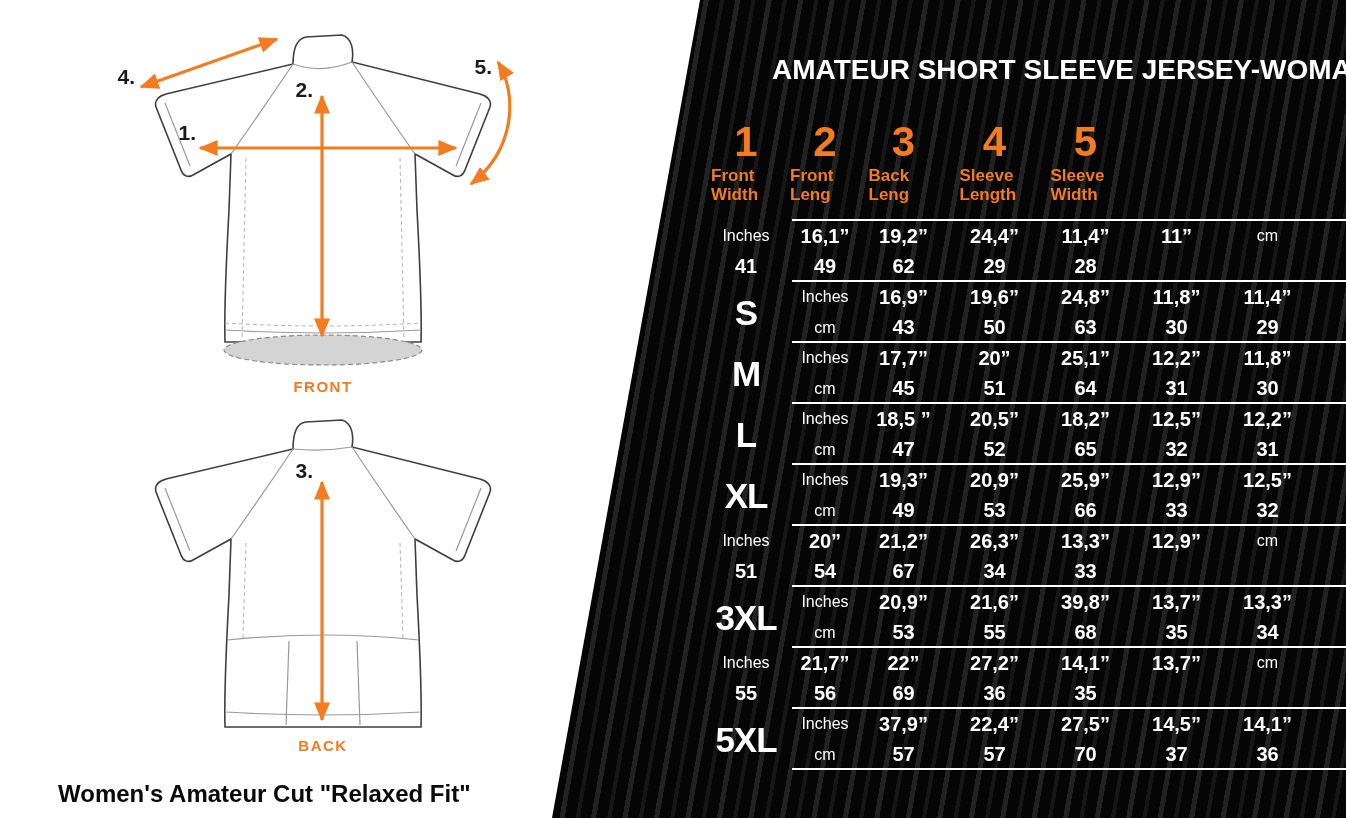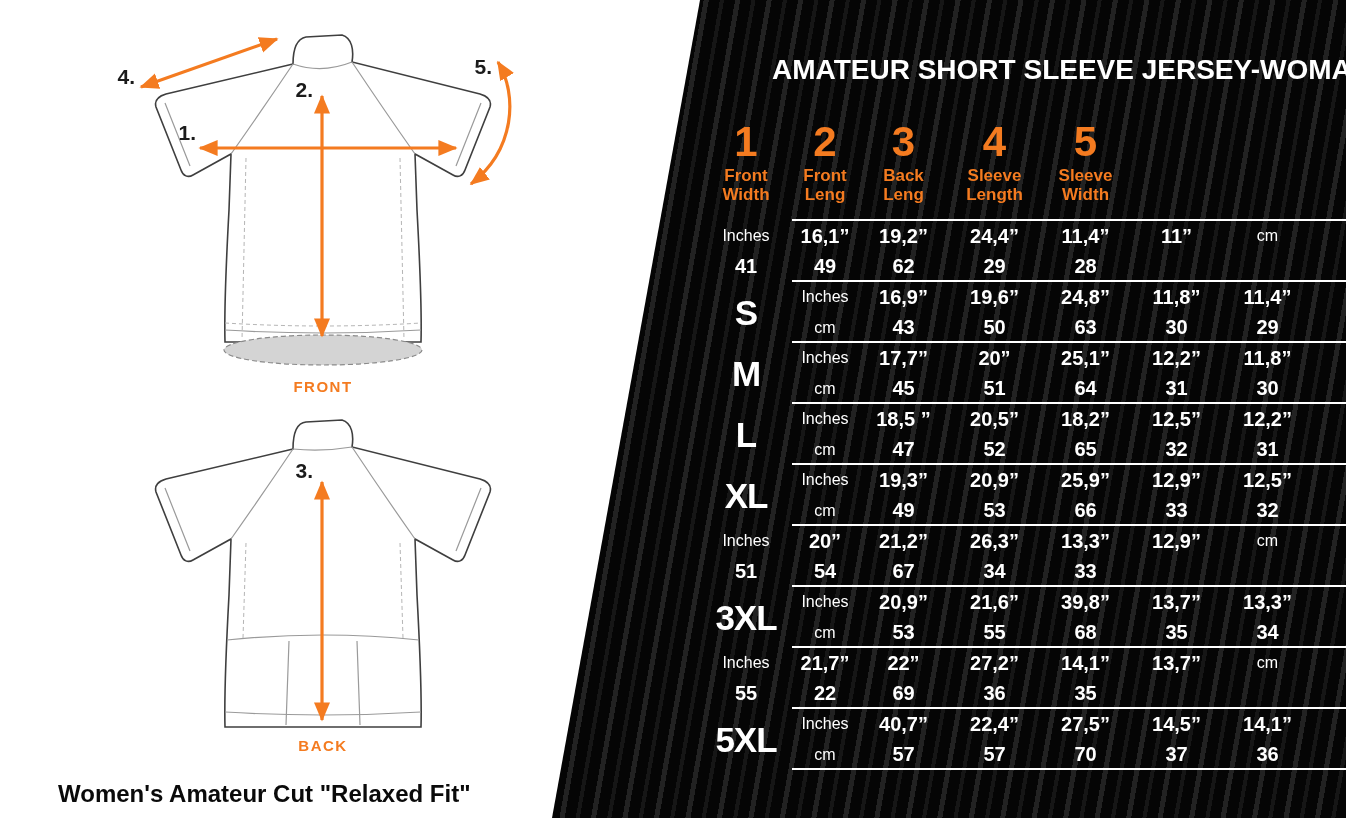--- a/index.html
+++ b/index.html
@@ -44,21 +44,21 @@
     content:""; position:absolute; left:92px; right:0; bottom:0;
     height:2px; background:#ffffff;
   }
   .h-col { grid-row:1; display:flex; flex-direction:column; align-items:center; }
   .h-col:nth-child(3) { grid-column:3; }
   .h-num {
     color:#f47b20; font-size:42px; font-weight:800; line-height:44px;
   }
   .h-label {
     color:#f47b20; font-size:17px; font-weight:600; line-height:19px;
-    text-align:center; width:70px; margin-top:2px;
+    text-align:left; width:70px; margin-top:2px;
   }
 
   .size-row {
     position:relative; display:grid;
     grid-template-columns:92px 66px repeat(5, 91px);
     grid-template-rows:30px 31px;
   }
   .size-row::after {
     content:""; position:absolute; left:92px; right:0; bottom:0;
     height:2px; background:#ffffff;
@@ -280,30 +280,30 @@
 
   <div class="size-row">
     <div class="unit">Inches</div>
     <div class="val">21,7”</div>
     <div class="val">22”</div>
     <div class="val">27,2”</div>
     <div class="val">14,1”</div>
     <div class="val">13,7”</div>
     <div class="unit">cm</div>
     <div class="val">55</div>
-    <div class="val">22</div>
+    <div class="val">56</div>
     <div class="val">69</div>
     <div class="val">36</div>
     <div class="val">35</div>
   </div>
 
   <div class="size-row">
     <div class="sz">5XL</div>
     <div class="unit">Inches</div>
-    <div class="val">40,7”</div>
+    <div class="val">37,9”</div>
     <div class="val">22,4”</div>
     <div class="val">27,5”</div>
     <div class="val">14,5”</div>
     <div class="val">14,1”</div>
     <div class="unit">cm</div>
     <div class="val">57</div>
     <div class="val">57</div>
     <div class="val">70</div>
     <div class="val">37</div>
     <div class="val">36</div>

